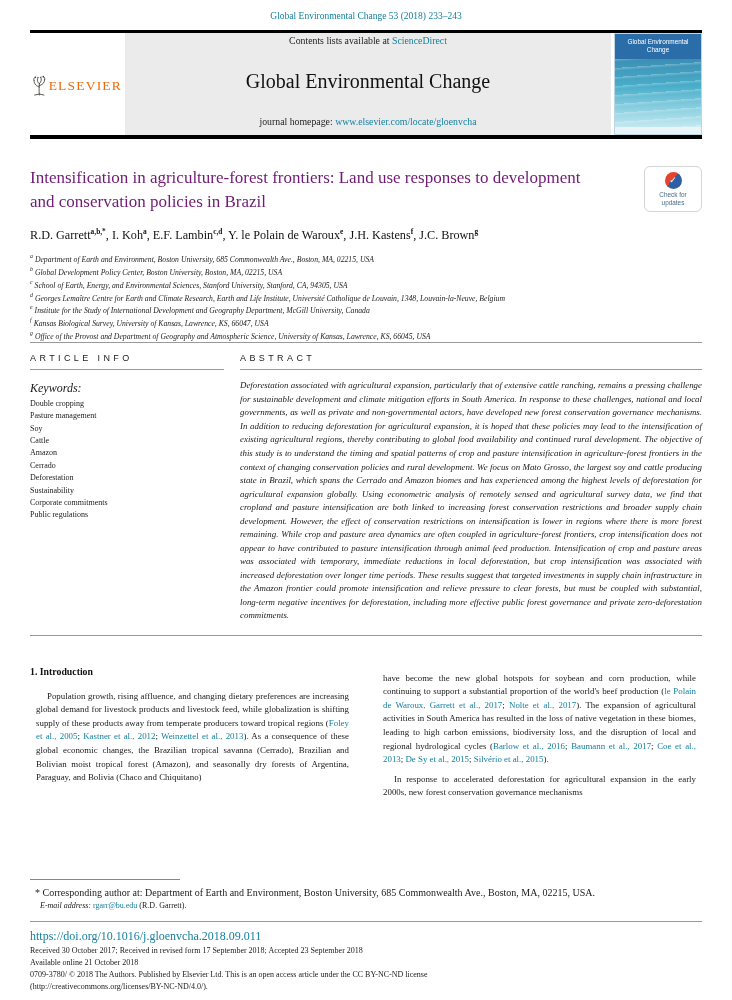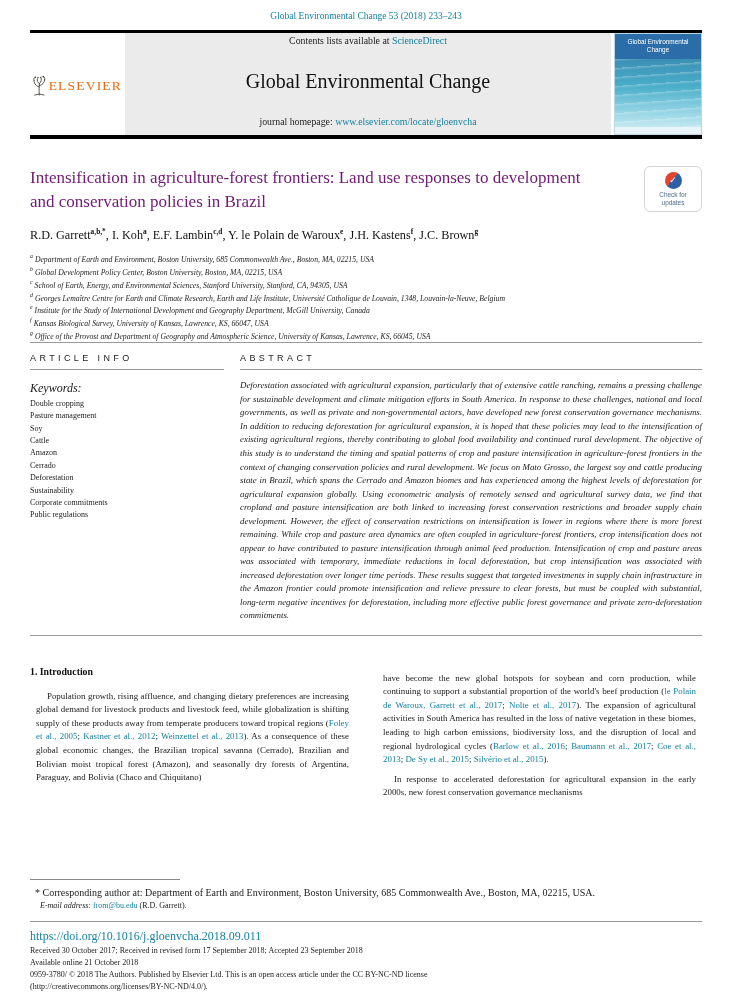--- a/index.html
+++ b/index.html
@@ -193,23 +193,23 @@
       <span>have become the new global hotspots for soybean and corn production, while continuing to support a substantial proportion of the world's beef production (</span><span class="link">le Polain de Waroux, Garrett et al., 2017</span><span>; </span><span class="link">Nolte et al., 2017</span><span>). The expansion of agricultural activities in South America has resulted in the loss of native vegetation in these biomes, leading to high carbon emissions, biodiversity loss, and the disruption of local and regional hydrological cycles (</span><span class="link">Barlow et al., 2016</span><span>; </span><span class="link">Baumann et al., 2017</span><span>; </span><span class="link">Coe et al., 2013</span><span>; </span><span class="link">De Sy et al., 2015</span><span>; </span><span class="link">Silvério et al., 2015</span><span>).</span></p>
       <p class="par indent">In response to accelerated deforestation for agricultural expansion in the early 2000s, new forest conservation governance mechanisms</p>
     </div>
   </div>
 
   <div class="footer">
     <div class="corr-rule"></div>
     <p class="footnote">* Corresponding author at: Department of Earth and Environment, Boston University, 685 Commonwealth Ave., Boston, MA, 02215, USA.</p>
     <p class="email-line">
       <span class="email-label">E-mail address:</span>
-      <span class="link">from@bu.edu</span><span> (R.D. Garrett).</span>
+      <span class="link">rgarr@bu.edu</span><span> (R.D. Garrett).</span>
     </p>
     <div class="foot-rule"></div>
     <div class="doi-line"><span class="link">https://doi.org/10.1016/j.gloenvcha.2018.09.011</span></div>
     <div class="meta">Received 30 October 2017; Received in revised form 17 September 2018; Accepted 23 September 2018</div>
     <div class="meta">Available online 21 October 2018</div>
-    <div class="meta">0959-3780/ © 2018 The Authors. Published by Elsevier Ltd. This is an open access article under the CC BY-NC-ND license</div>
+    <div class="meta">0709-3780/ © 2018 The Authors. Published by Elsevier Ltd. This is an open access article under the CC BY-NC-ND license</div>
     <div class="meta">(http://creativecommons.org/licenses/BY-NC-ND/4.0/).</div>
   </div>
 
 </div>
 
 </body></html>

